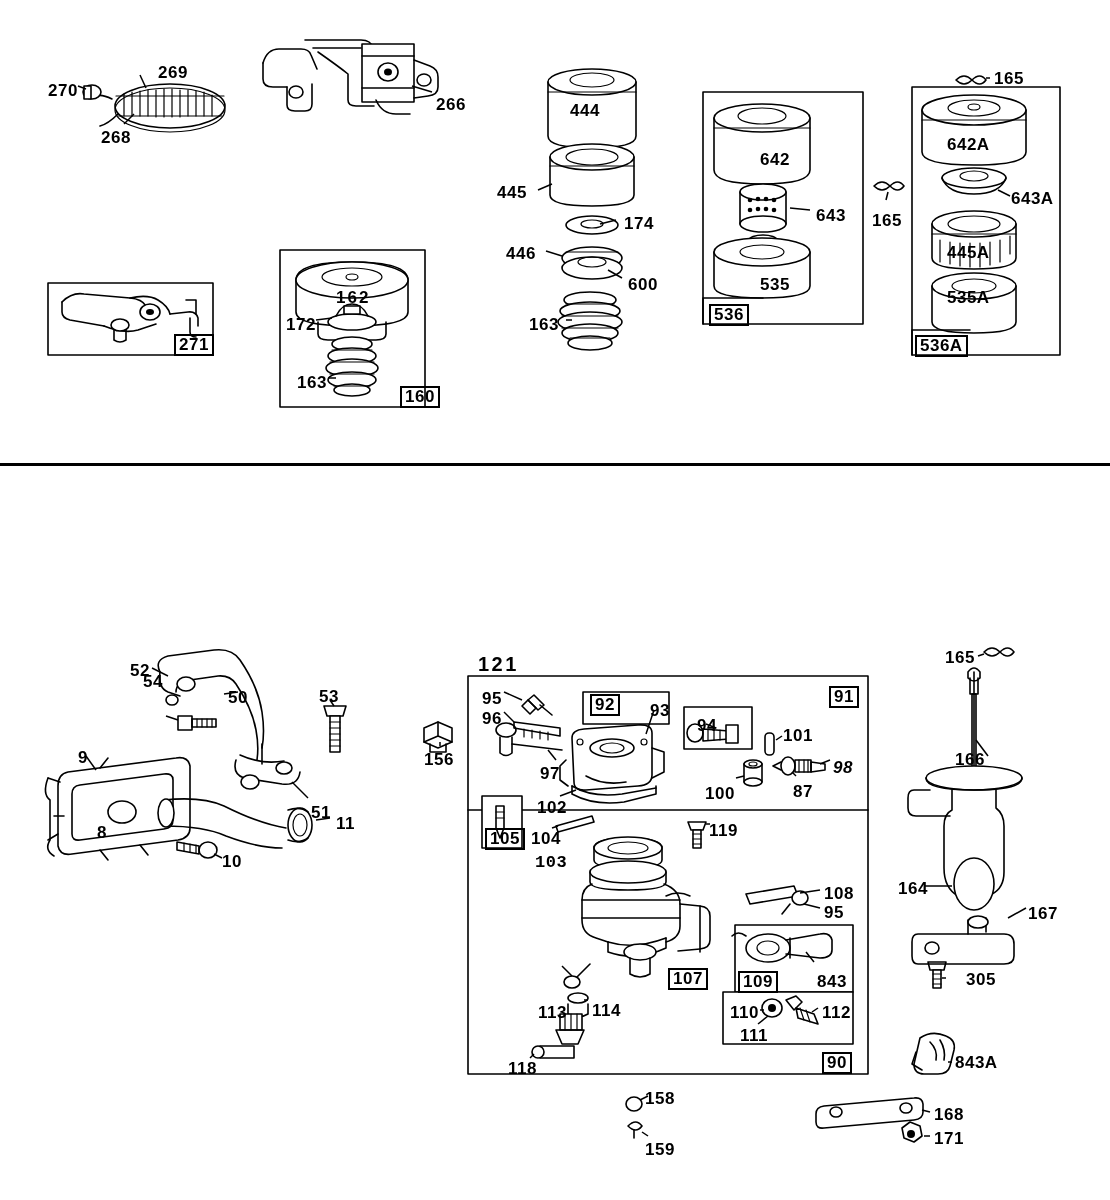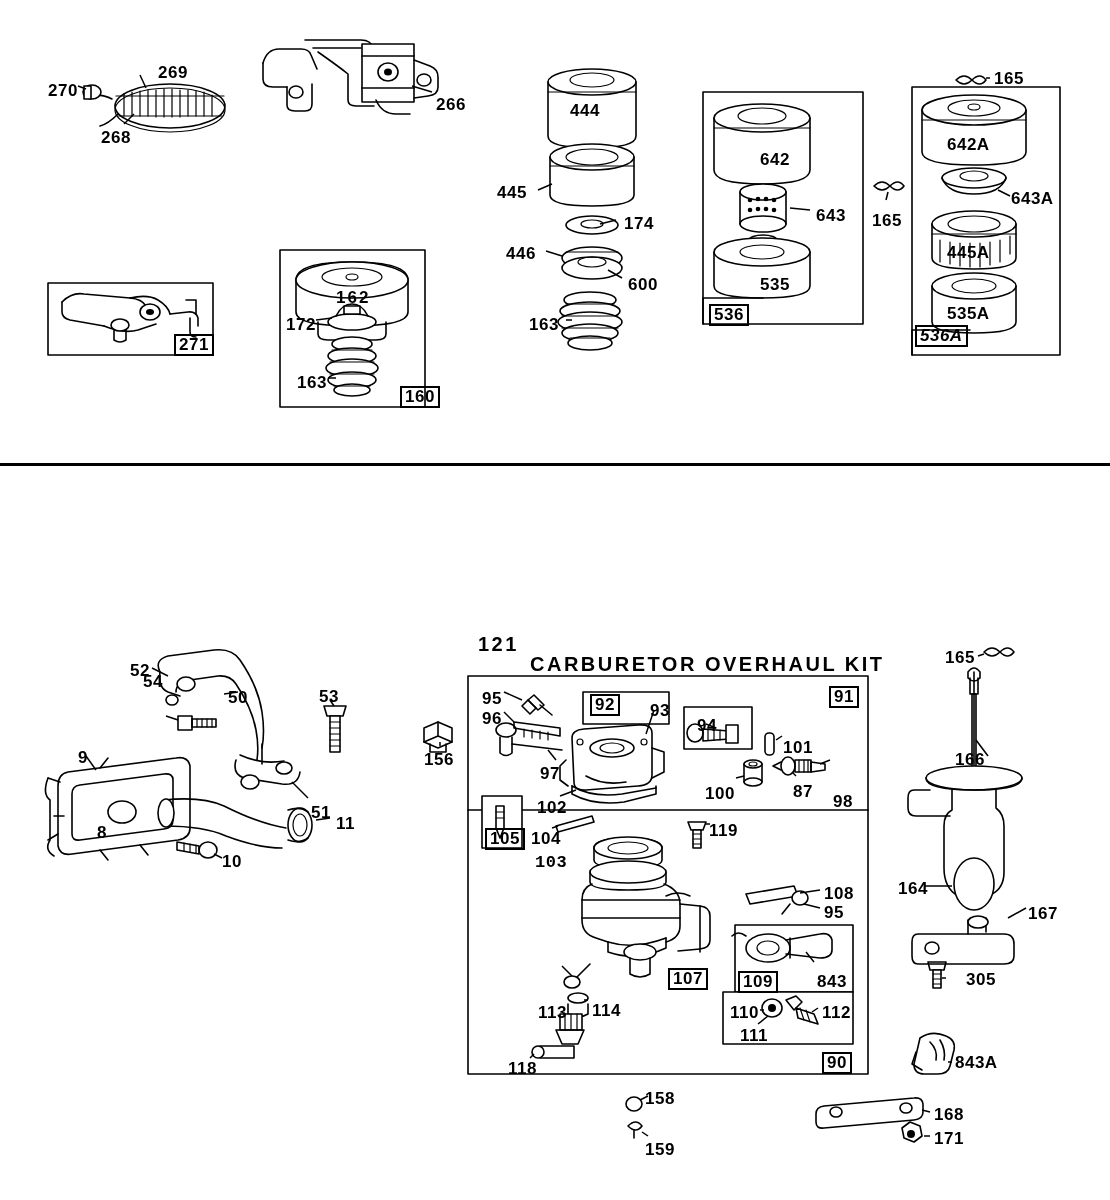--- a/index.html
+++ b/index.html
@@ -482,44 +482,43 @@
 <div class="lbl" style="left:529px;top:315px;">163</div>
 <div class="lbl" style="left:760px;top:150px;">642</div>
 <div class="lbl" style="left:816px;top:206px;">643</div>
 <div class="lbl" style="left:760px;top:275px;">535</div>
 <div class="lbl boxed" style="left:709px;top:304px;">536</div>
 <div class="lbl" style="left:872px;top:211px;">165</div>
 <div class="lbl" style="left:994px;top:69px;">165</div>
 <div class="lbl" style="left:947px;top:135px;">642A</div>
 <div class="lbl" style="left:1011px;top:189px;">643A</div>
 <div class="lbl" style="left:947px;top:243px;">445A</div>
-<div class="lbl" style="left:947px;top:304px;">535A</div>
-<div class="lbl boxed" style="left:915px;top:325px;font-style:italic;">536A</div>
+<div class="lbl" style="left:947px;top:288px;">535A</div>
+<div class="lbl boxed" style="left:915px;top:335px;">536A</div>
 
 <div class="lbl" style="left:130px;top:661px;">52</div>
 <div class="lbl" style="left:228px;top:688px;">50</div>
 <div class="lbl" style="left:319px;top:687px;">53</div>
 <div class="lbl" style="left:143px;top:672px;">54</div>
 <div class="lbl" style="left:311px;top:803px;">51</div>
 <div class="lbl" style="left:78px;top:748px;">9</div>
 <div class="lbl" style="left:97px;top:823px;">8</div>
 <div class="lbl" style="left:336px;top:814px;">11</div>
 <div class="lbl" style="left:222px;top:852px;">10</div>
 
-<div class="kit-title" style="left:478px;top:633px;">121</div>
-<div class="kit-title" style="left:530px;top:653px;">CARBURETOR OVERHAUL KIT</div>
+<div class="kit-title" style="left:478px;top:653px;">121</div>
 
 <div class="lbl" style="left:482px;top:689px;">95</div>
 <div class="lbl" style="left:482px;top:709px;">96</div>
 <div class="lbl boxed" style="left:590px;top:694px;">92</div>
 <div class="lbl" style="left:650px;top:701px;">93</div>
 <div class="lbl" style="left:697px;top:716px;">94</div>
-<div class="lbl" style="left:783px;top:726px;margin-top:12px;">101</div>
+<div class="lbl" style="left:783px;top:726px;">101</div>
 <div class="lbl boxed" style="left:829px;top:686px;">91</div>
-<div class="lbl" style="left:833px;top:792px;">98</div>
+<div class="lbl" style="left:833px;top:758px;font-style:italic;">98</div>
 <div class="lbl" style="left:793px;top:782px;">87</div>
 <div class="lbl" style="left:705px;top:784px;">100</div>
 <div class="lbl" style="left:540px;top:764px;">97</div>
 <div class="lbl" style="left:424px;top:750px;">156</div>
 <div class="lbl" style="left:537px;top:798px;">102</div>
 <div class="lbl boxed" style="left:485px;top:828px;">105</div>
 <div class="lbl" style="left:531px;top:829px;">104</div>
 <div class="lbl" style="left:535px;top:853px;font-family:Liberation Mono, monospace;">103</div>
 <div class="lbl" style="left:709px;top:821px;">119</div>
 <div class="lbl" style="left:824px;top:884px;">108</div>

